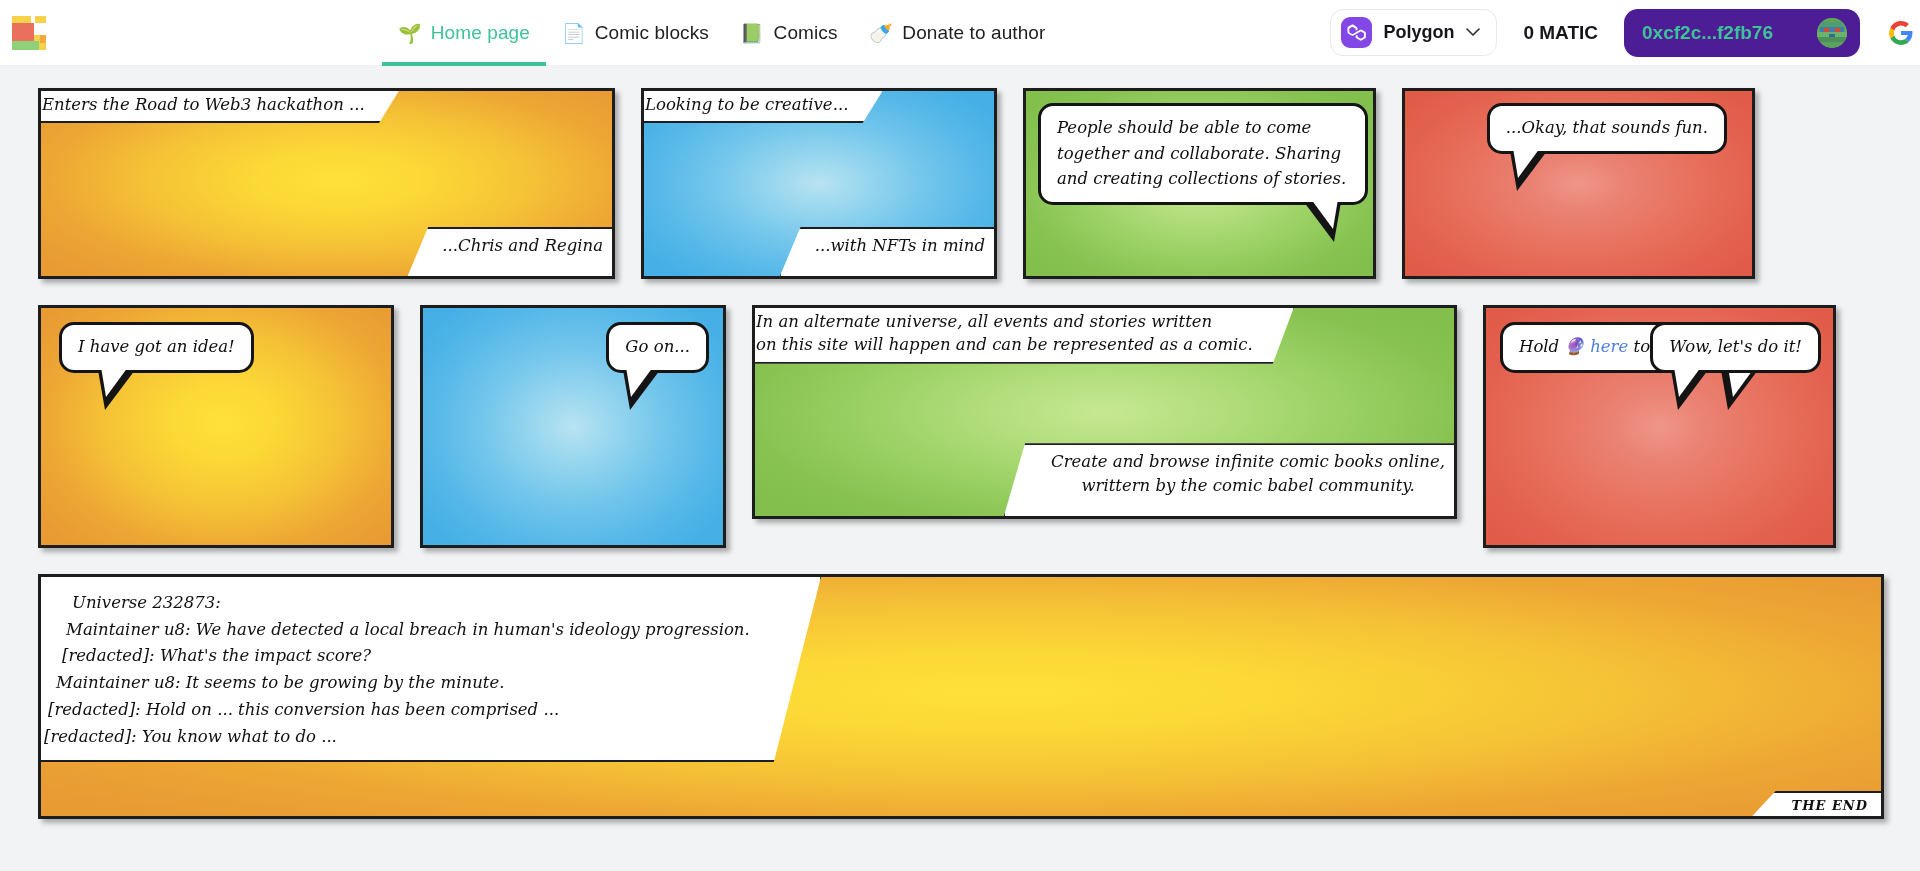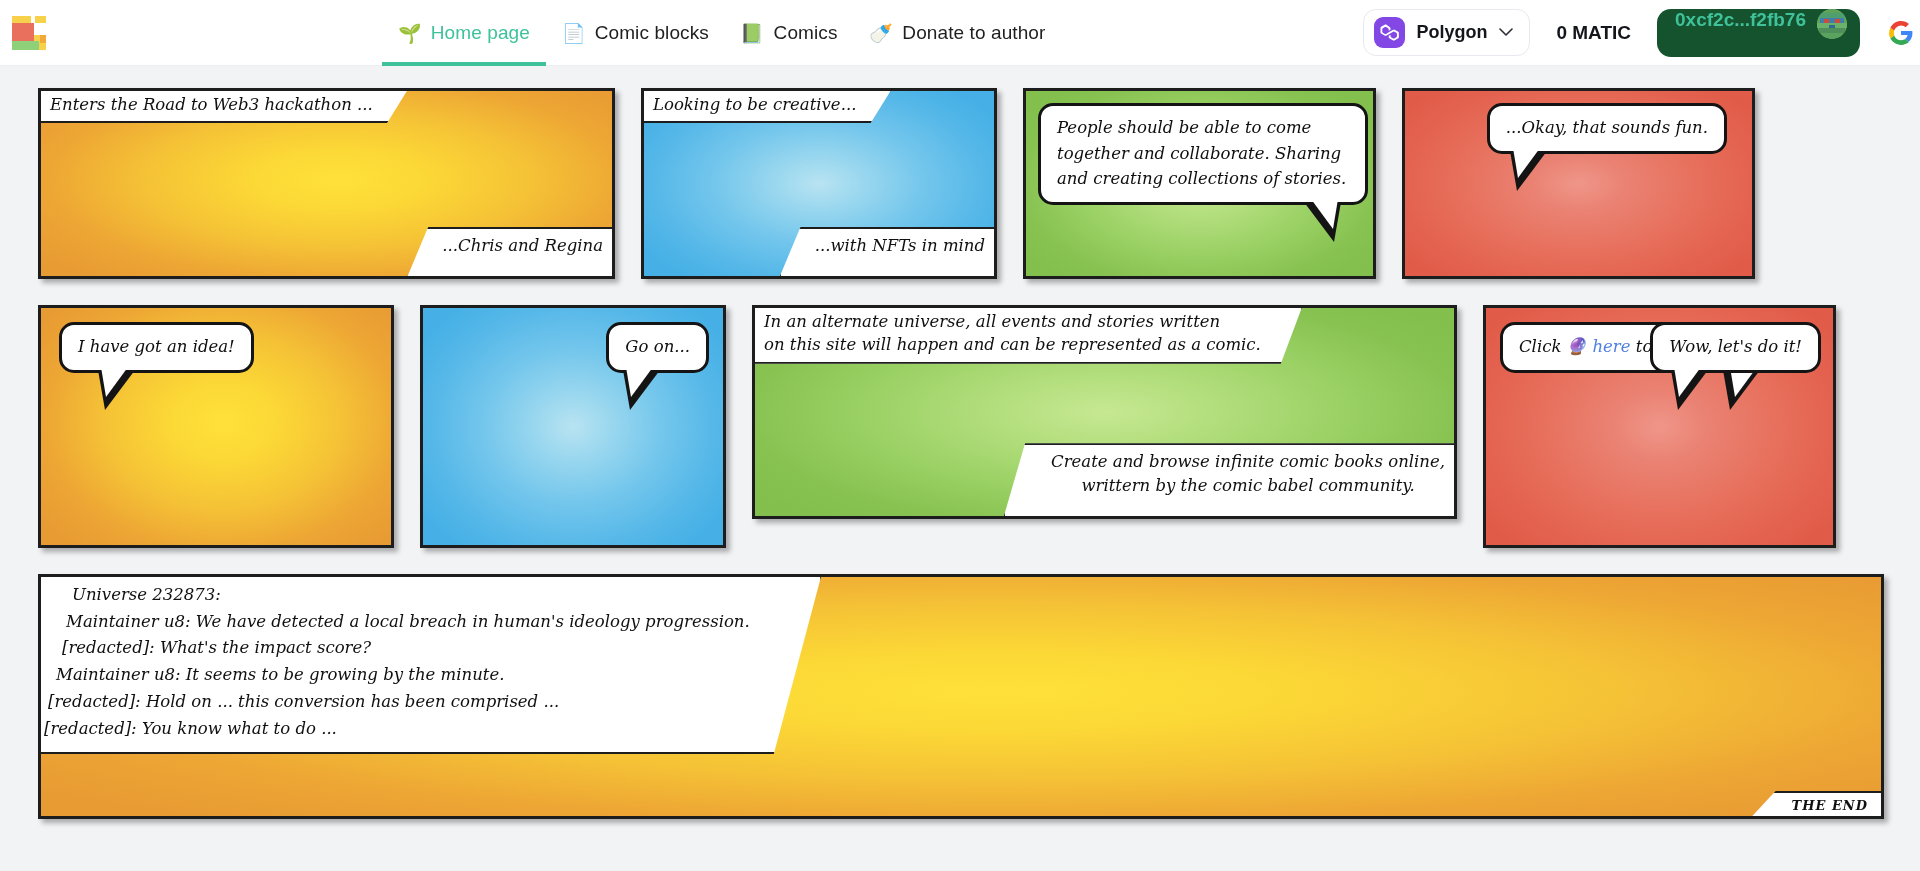--- a/index.html
+++ b/index.html
@@ -93,26 +93,27 @@
     margin-right: 11px;
     flex: 0 0 auto;
   }
   #chain-name { font-size: 18px; font-weight: 700; color: #14161c; }
   #chain-caret { margin-left: 12px; color:#2a2d34; display:flex; align-items:center; }
   #balance {
     font-size: 19px; font-weight: 700; color: #14161c;
     margin-right: 26px; white-space: nowrap;
   }
   #addr-pill {
-    display:flex; 
-    background: #14532d;
+    display:flex; align-items:center;
+    background: #4c1d95;
     border-radius: 14px;
     height: 48px;
     padding: 0 13px 0 18px;
     cursor: pointer;
+    gap: 33px;
   }
   #addr-text {
     font-size: 19px; font-weight: 700; color:#3fc29a;
     margin-right: 11px; white-space: nowrap;
   }
   #addr-avatar {
     width: 30px; height: 30px; border-radius: 50%;
     overflow: hidden; flex:0 0 auto;
     background: #6fae6a;
     position: relative;
@@ -151,21 +152,21 @@
     border: 2px solid #1d1d1d;
     font-family: "DejaVu Serif", "Liberation Serif", serif;
     font-style: italic;
     color: #101010;
     line-height: 1.42;
     white-space: nowrap;
     z-index: 5;
   }
   .cap-tl {
     left: -3px; top: -3px;
-    padding: 5px 26px 5px 12px;
+    padding: 5px 26px 5px 4px;
     border-left: none; border-top: none;
     clip-path: polygon(0 0, 100% 0, calc(100% - 22px) 100%, 0 100%);
     padding-right: 34px;
     font-size: 16.5px;
   }
   .cap-br {
     right: -3px; bottom: -3px;
     padding: 5px 12px 22px 34px;
     border-right: none; border-bottom: none;
     clip-path: polygon(22px 0, 100% 0, 100% 100%, 0 100%);
@@ -376,35 +377,35 @@
         <span style="display:block;">on this site will happen and can be represented as a comic.</span>
       </span>
       <span class="cap cap-br" style="padding-left:46px;text-align:center;">
         <span style="display:block;">Create and browse infinite comic books online,</span>
         <span style="display:block;">writtern by the comic babel community.</span>
       </span>
     </div>
 
     <div class="panel bg-red" style="width:353px;height:243px;">
       <div class="bub" style="left:14px;top:14px;white-space:nowrap;z-index:6;">
-        <span>Click </span><span>🔮</span><a class="link-here" href="#"> here</a><span> to make history</span>
+        <span>Hold </span><span>🔮</span><a class="link-here" href="#"> here</a><span> to make history</span>
         <span class="tail" style="left:auto;right:22px;bottom:-40px;border-left:7px solid transparent;border-right:30px solid transparent;"></span>
         <span class="tail-in" style="left:auto;right:25px;bottom:-27px;border-left:5px solid transparent;border-right:22px solid transparent;"></span>
       </div>
       <div class="bub" style="right:12px;top:14px;white-space:nowrap;z-index:7;">
         <span>Wow, let's do it!</span>
         <span class="tail" style="left:18px;bottom:-40px;"></span>
         <span class="tail-in" style="left:21px;bottom:-27px;"></span>
       </div>
     </div>
   </div>
 
   <div class="panel bg-yellow" id="bottom-panel" style="width:1846px;height:245px;">
     <div id="bottom-cap">
-      <div style="padding-left:16px;">Universe 232873:</div>
+      <div style="padding-left:16px;margin-top:8px;">Universe 232873:</div>
       <div style="padding-left:10px;">Maintainer u8: We have detected a local breach in human's ideology progression.</div>
       <div style="padding-left:6px;">[redacted]: What's the impact score?</div>
       <div style="padding-left:0px;">Maintainer u8: It seems to be growing by the minute.</div>
       <div style="padding-left:-6px;margin-left:-8px;">[redacted]: Hold on ... this conversion has been comprised ...</div>
       <div style="margin-left:-12px;">[redacted]: You know what to do ...</div>
     </div>
     <div id="the-end">THE END</div>
   </div>
 
 </div>

